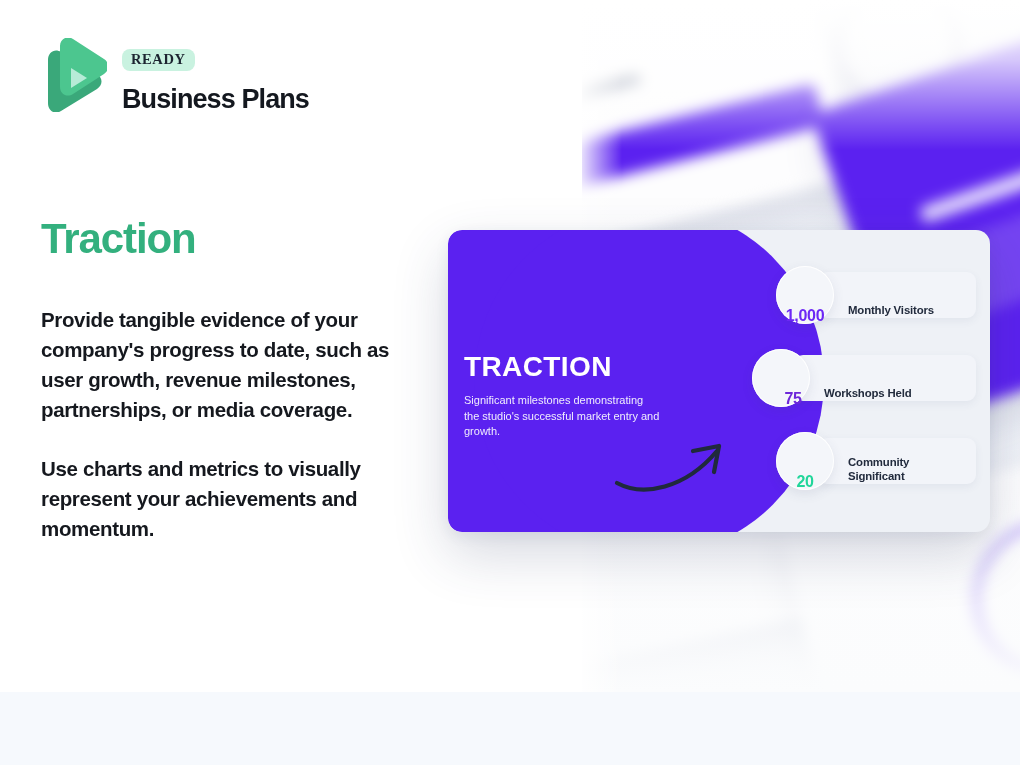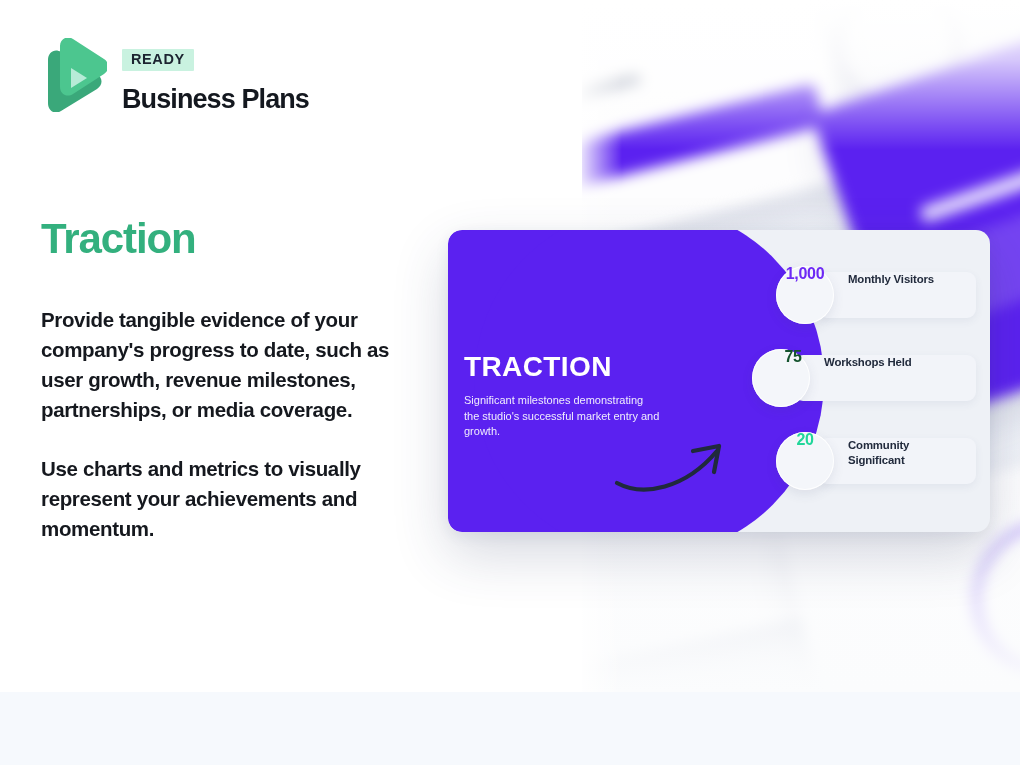--- a/index.html
+++ b/index.html
@@ -111,22 +111,23 @@
     padding-top: 11px;
   }
   .ready-badge {
     display: inline-block;
     background: #c9f2e0;
     color: #1c2430;
     font-size: 14.5px;
     font-weight: 700;
     letter-spacing: 0.6px;
     padding: 3px 9px 4px 9px;
-    border-radius: 1px;
+    border-radius: 8px;
     line-height: 1;
+    font-family: Liberation Serif, serif;
   }
   .brand-title {
     margin-top: 14px;
     font-size: 27px;
     font-weight: 700;
     letter-spacing: -0.9px;
     color: #14181f;
     line-height: 1.05;
     white-space: nowrap;
   }
@@ -241,40 +242,40 @@
     position: relative;
     z-index: 2;
     width: 58px;
     height: 58px;
     flex: 0 0 auto;
     border-radius: 50%;
     background: #f4f6fa;
     box-shadow: 0 4px 12px rgba(60,70,110,0.10),
                 inset 0 0 0 1px rgba(255,255,255,0.9);
     display: flex;
-    align-items: flex-start;
+    align-items: flex-end;
     justify-content: center;
   }
   .metric-value {
     font-size: 16px;
     font-weight: 700;
     letter-spacing: -0.3px;
     line-height: 1;
   }
   .metric-pill {
     position: relative;
     z-index: 1;
     margin-left: -16px;
     height: 46px;
     flex: 1 1 auto;
     border-radius: 9px;
     background: #f2f4f9;
     box-shadow: 0 3px 9px rgba(60,70,110,0.07);
     display: flex;
-    align-items: flex-start;
+    align-items: flex-end;
     padding-left: 30px;
     padding-right: 10px;
     box-sizing: border-box;
   }
   .metric-label {
     font-size: 11.4px;
     font-weight: 700;
     line-height: 1.28;
     letter-spacing: -0.15px;
     color: #222b3d;
@@ -358,21 +359,21 @@
         <div class="metric-circle">
           <span class="metric-value" style="color:#6d28f5;">1,000</span>
         </div>
         <div class="metric-pill">
           <span class="metric-label">Monthly Visitors</span>
         </div>
       </div>
 
       <div class="metric-row indent">
         <div class="metric-circle">
-          <span class="metric-value" style="color:#14532d;margin-left:24px;">75</span>
+          <span class="metric-value" style="color:#6d28d9;margin-left:24px;">75</span>
         </div>
         <div class="metric-pill">
           <span class="metric-label">Workshops Held</span>
         </div>
       </div>
 
       <div class="metric-row">
         <div class="metric-circle">
           <span class="metric-value" style="color:#21d69a;">20</span>
         </div>

